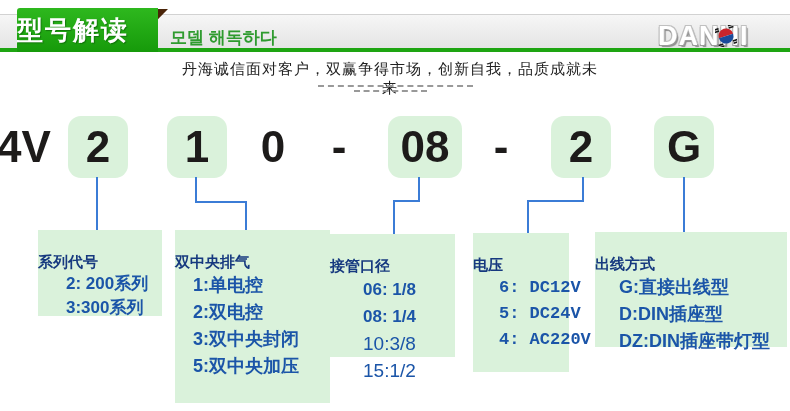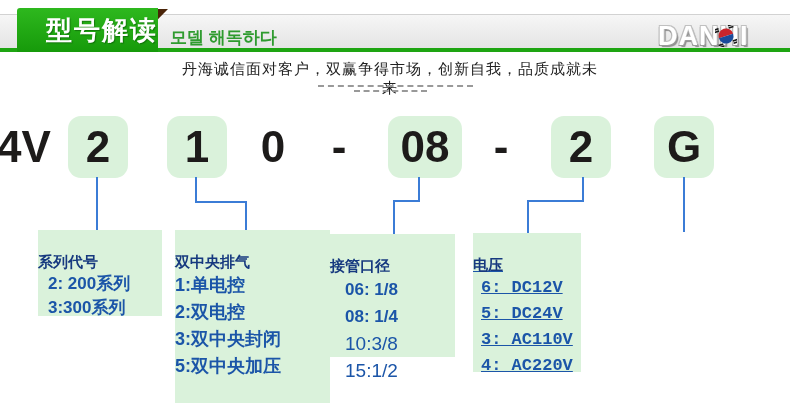--- a/index.html
+++ b/index.html
@@ -5,21 +5,21 @@
   html,body{margin:0;padding:0;}
   body{font-family:"Liberation Sans", sans-serif; background:#ffffff;}
   .stage{position:relative;width:790px;height:411px;background:#ffffff;overflow:hidden;}
 
   
   .top-bar{position:absolute;left:0;top:14px;width:790px;height:34px;
     background:linear-gradient(#f6f6f6,#e4e4e4);border-top:1px solid #d2d2d2;}
   .green-underline{position:absolute;left:0;top:48px;width:790px;height:4px;background:#1ea512;}
   .tab{position:absolute;left:17px;top:8px;width:141px;height:44px;z-index:2;
     background:linear-gradient(#2eb81e,#169a0a);color:#ffffff;font-size:26px;font-weight:bold;
-    letter-spacing:2px;text-align:right;line-height:44px;border-radius:3px 0 0 0;
+    letter-spacing:2px;text-align:left;line-height:44px;border-radius:3px 0 0 0;
     text-shadow:1px 1px 1px rgba(0,60,0,.45);}
   .tab-fold{position:absolute;left:153px;top:9px;width:15px;height:11px;z-index:1;
     background:#4a2408;clip-path:polygon(0 0,100% 0,28% 100%);}
   .korean{position:absolute;left:170px;top:26px;font-size:17px;font-weight:bold;color:#2f9b2f;z-index:2;}
   .logo{position:absolute;right:0px;top:22px;width:132px;height:28px;z-index:2;
     font-size:27px;font-weight:bold;letter-spacing:1px;color:#ffffff;line-height:28px;
     text-shadow:-1px -1px 0 #c0c0c0,1px -1px 0 #c0c0c0,-1px 1px 0 #9a9a9a,1px 1px 0 #9a9a9a,2px 2px 1px #8d8d8d;}
   .flag{position:absolute;left:57px;top:3px;z-index:3;}
 
   
@@ -46,29 +46,29 @@
   .c3b{left:393px;top:200px;width:27px;height:2px;}
   .c3c{left:393px;top:200px;width:2px;height:34px;}
   .c4a{left:582px;top:177px;width:2px;height:25px;}
   .c4b{left:527px;top:200px;width:57px;height:2px;}
   .c4c{left:527px;top:200px;width:2px;height:34px;}
   .c5 {left:683px;top:177px;width:2px;height:55px;}
 
   
   .lbox{position:absolute;background:#daf2db;color:#1b55a8;}
   .lbox .ttl{font-size:15px;font-weight:bold;color:#16397f;text-align:left;padding-top:23px;}
-  .lbox .it{font-weight:bold;white-space:nowrap;}
+  .lbox .it{font-weight:bold;white-space:nowrap;margin-left:18px;}
   .b1{left:38px; top:230px;width:124px;height:86px;}
   .b1 .it{font-size:17px;line-height:24px;padding-left:10px;}
   .b2{left:175px;top:230px;width:155px;height:173px;}
   .b2 .it{font-size:18px;line-height:27px;padding-left:0;}
   .b3{left:330px;top:234px;width:125px;height:123px;}
   .b3 .it{font-size:17px;line-height:27px;padding-left:15px;}
   .b3 .it:nth-child(4),.b3 .it:nth-child(5){font-size:19px;font-weight:normal;}
-  .b4{left:473px;top:233px;width:108px;height:139px;text-decoration:underline;}
+  .b4{left:473px;top:233px;width:96px;height:139px;}
   .b4 .it{font-size:17px;line-height:26px;padding-left:8px;font-family:"Liberation Mono","DejaVu Sans Mono",monospace;}
   .b5{left:595px;top:232px;width:192px;height:115px;}
   .b5 .it{font-size:18px;line-height:27px;padding-left:6px;}
 </style>
 </head>
 <body>
 
 <div class="stage">
 
   <div class="top-bar"></div>
@@ -141,18 +141,23 @@
     <div class="it">06: 1/8</div>
     <div class="it">08: 1/4</div>
     <div class="it">10:3/8</div>
     <div class="it">15:1/2</div>
   </div>
 
   <div class="lbox b4">
     <div class="ttl">电压</div>
     <div class="it">6: DC12V</div>
     <div class="it">5: DC24V</div>
-    <div class="it">3: AC110V</div>
     <div class="it">4: AC220V</div>
   </div>
 
+  <div class="lbox b5">
+    <div class="ttl">出线方式</div>
+    <div class="it">G:直接出线型</div>
+    <div class="it">D:DIN插座型</div>
+    <div class="it">DZ:DIN插座带灯型</div>
+  </div>
 
 </div>
 
 </body></html>

